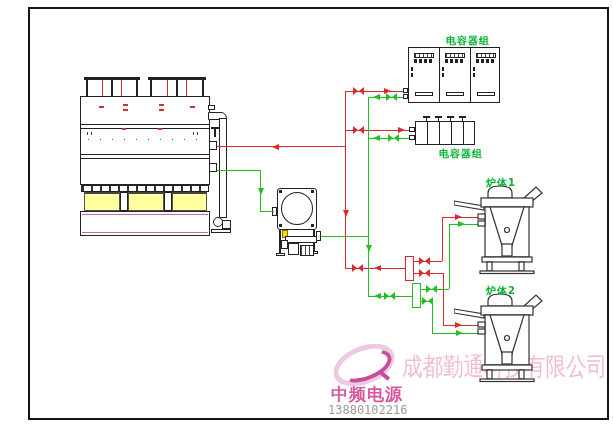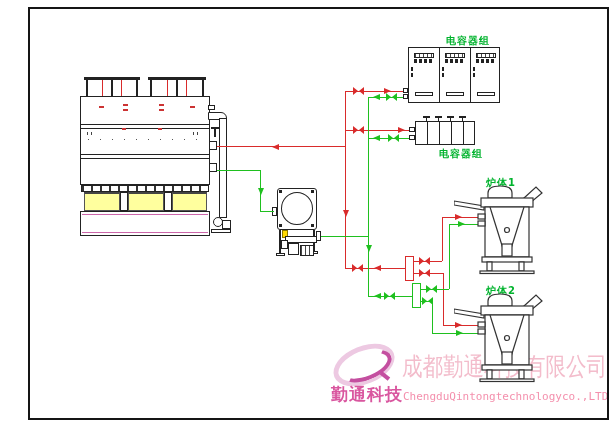--- a/index.html
+++ b/index.html
@@ -28,23 +28,23 @@
 </head>
 <body>
 
 <div id="canvas">
 
   <div class="abs" style="left:330px;top:342px;width:70px;height:52px">
     <div class="abs" style="left:2px;top:4px;width:54px;height:28px;border:5px solid var(--logo_light_pink,#edc9e2);border-radius:50%;transform:rotate(-22deg)"></div>
     <div class="abs" style="left:9px;top:10px;width:46px;height:20px;border:4px solid transparent;border-bottom-color:var(--logo_magenta,#c44fa0);border-right-color:var(--logo_magenta,#c44fa0);border-radius:50%;transform:rotate(-22deg)"></div>
     <div class="abs" style="left:50px;top:32px;width:10px;height:4px;background:var(--logo_magenta,#c44fa0);transform:rotate(38deg)"></div>
   </div>
-  <div class="wm" style="left:331px;top:383px;font-size:17px;font-weight:bold;color:var(--brand_magenta,#d9569f);letter-spacing:1px">勤通科技</div>
+  <div class="wm" style="left:331px;top:383px;font-size:17px;font-weight:bold;color:var(--brand_magenta,#d9569f);letter-spacing:1px">中频电源</div>
+  <div class="wm" style="left:328px;top:403px;font-family:'DejaVu Sans Mono','Liberation Mono',monospace;font-size:12px;color:var(--phone_gray,#9a9a9a)">13880102216</div>
   <div class="wm" style="left:402px;top:350px;font-size:25px;color:var(--company_pink,#f3bccb);letter-spacing:0;transform:scaleX(0.82);transform-origin:left top">成都勤通科技有限公司</div>
-  <div class="wm" style="left:403px;top:390px;font-family:'DejaVu Sans Mono','Liberation Mono',monospace;font-size:11px;color:var(--company_en_pink,#f490ad)">ChengduQintongtechnologyco.,LTD</div>
 
   <div class="box nofill" style="left:28px;top:7px;width:581px;height:413px;border:2px solid #151515"></div>
 
   <div>
 
     <div class="abs" style="left:84px;top:77px;width:56px;height:3px;background:#222"></div>
     <div class="vl blk" style="left:86px;top:80px;height:16px;width:2px"></div>
     <div class="vl blk" style="left:111px;top:80px;height:16px;width:2px"></div>
     <div class="vl blk" style="left:136px;top:80px;height:16px;width:2px"></div>
     <div class="vl red" style="left:102px;top:80px;height:16px"></div>

